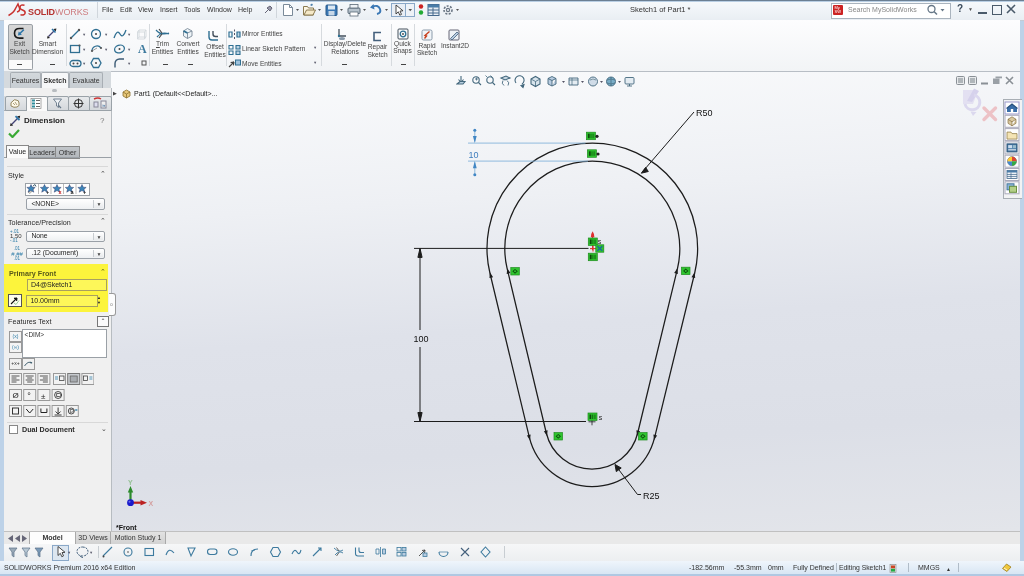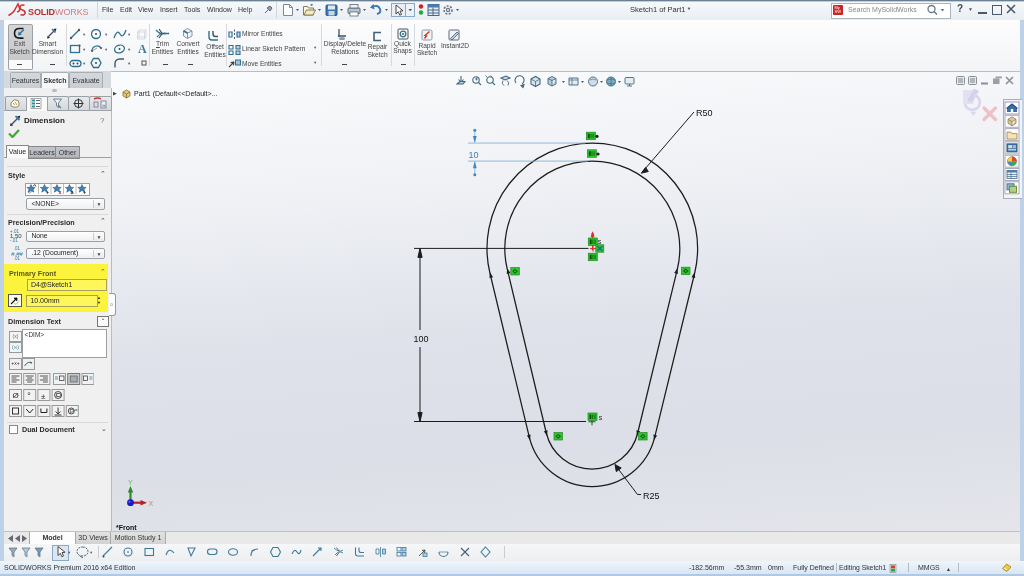--- a/index.html
+++ b/index.html
@@ -10,21 +10,21 @@
 .menu{top:5.5px;font-size:7px;color:#333;}
 #ribbon{left:4px;top:20px;width:1016px;height:51px;background:linear-gradient(#fdfdfe,#f2f4f6);border-bottom:1px solid #b8bec5;}
 .rsep{position:absolute;top:4px;width:1px;height:42px;background:#d6dade;}
 .rlabel{position:absolute;font-size:6.6px;color:#444;text-align:center;line-height:1.18;}
 .dd{position:absolute;width:7px;height:4px;font-size:4.5px;color:#556;}
 #tabstrip{left:4px;top:71px;width:107px;z-index:3;height:17px;background:#d5dade;}
 .cmdtab{position:absolute;top:1px;height:15px;font-size:7px;color:#333;background:linear-gradient(#d3d8dc,#c7cdd2);border:1px solid #a8aeb4;border-bottom:none;text-align:center;line-height:15px;border-radius:2px 2px 0 0;}
 .cmdtab.active{background:#f6f7f8;font-weight:bold;}
 #viewport{left:4px;top:71px;width:1016px;height:460px;background:linear-gradient(176deg,#fbfcfd 0%,#eef0f4 30%,#dfe2ea 55%,#dcdfe7 78%,#e3e5ea 100%);}
 #lpanel{left:4px;top:88px;width:107px;height:443px;background:#f0f0f0;border-right:1px solid #b7bcc1;}
-.sechead{position:absolute;font-size:7.2px;font-weight:bold;color:#2a2a2a;}
+.sechead{position:absolute;font-size:7.2px;font-weight:normal;color:#2a2a2a;}
 .chev{position:absolute;font-size:7px;color:#444;}
 .dropdown{position:absolute;background:linear-gradient(#ffffff,#eef0f2);border:1px solid #9aa0a7;border-radius:2px;font-size:7px;color:#222;line-height:9px;padding-left:4px;}
 .dropdown .arr{position:absolute;right:1px;top:1px;bottom:1px;width:9px;border-left:1px solid #c8ccd0;background:linear-gradient(#fefefe,#e8eaec);color:#444;font-size:5px;text-align:center;}
 .pdiv{position:absolute;left:3px;width:101px;height:1px;background:#d8d8d8;}
 #btabs{left:4px;top:531px;width:1016px;height:13px;background:#e9e9e9;border-top:1px solid #c0c0c0;border-bottom:1px solid #b5b5b5;}
 .btab{position:absolute;top:0px;height:12px;font-size:7px;color:#333;background:linear-gradient(#e2e2e2,#d2d2d2);border:1px solid #a9a9a9;border-top:none;text-align:center;line-height:12px;}
 #btoolbar{left:4px;top:544px;width:1016px;height:17px;background:linear-gradient(#f6f7f8,#eceef0);border-bottom:1px solid #c8cdd2;}
 #statusbar{left:0;top:561px;width:1024px;height:13px;background:linear-gradient(#eff5fb,#d8e6f4);font-size:7px;color:#333;}
 #bottomframe{left:0;top:574px;width:1024px;height:2px;background:#b0c8e2;}
 .frame{background:#bdd2e8;}
@@ -577,40 +577,40 @@
       <use href="#star" x="38.5"></use>
       <use href="#star" x="51"></use>
 <text x="20" y="9.5" font-size="5.5" font-weight="bold" fill="#222">+</text>
       <text x="32.5" y="9.5" font-size="5.5" font-weight="bold" fill="#c22">x</text>
       <text x="44.5" y="9.5" font-size="5.5" font-weight="bold" fill="#222">a</text>
       <text x="57" y="9.5" font-size="5.5" font-weight="bold" fill="#222">+</text>
 </svg>
 <div class="dropdown" style="left:22.4px;top:110px;width:73px;height:10px;"><span style="font-size:6.8px;">&lt;NONE&gt;</span><span class="arr">▼</span></div>
 <div class="pdiv" style="top:125.7px;"></div>
 
-<div class="sechead" style="left:4px;top:130px;">Precision/Precision</div>
+<div class="sechead" style="left:4px;top:130px;">Tolerance/Precision</div>
     <div class="chev" style="left:96px;top:129px;">⌃</div>
 <div class="abs" style="left:6px;top:141px;width:14px;height:13px;font-size:6px;color:#2e7da8;line-height:4px;"><span style="font-size:4.5px;">+.01</span><br><span style="color:#333;">1.50</span><br><span style="font-size:4.5px;">-.01</span></div>
 <div class="dropdown" style="left:22.4px;top:143px;width:73px;height:9px;line-height:8px;"><span style="font-size:6.8px;">None</span><span class="arr">▼</span></div>
 <div class="abs" style="left:6px;top:158px;width:14px;height:13px;font-size:5px;color:#2e7da8;line-height:4.5px;text-align:center;"><span style="font-size:4.5px;">.01</span><br><span style="font-size:6px;">#.##</span><br><span style="font-size:4.5px;">.01</span></div>
 <div class="dropdown" style="left:22.4px;top:160px;width:73px;height:9px;line-height:8px;"><span style="font-size:6.8px;">.12 (Document)</span><span class="arr">▼</span></div>
 
 <div class="abs" style="left:0px;top:176px;width:104px;height:48px;background:#fcf43c;"></div>
 <div class="abs" style="left:5px;top:181px;font-size:7.2px;font-weight:bold;color:#5a5a1a;">Primary Front</div>
     <div class="chev" style="left:96px;top:180px;color:#5a5a1a;">⌃</div>
 <div class="abs" style="left:23px;top:191px;width:75px;height:9.5px;background:#fdf759;border:1px solid #a8a060;font-size:7px;color:#222;line-height:9.5px;padding-left:3px;">D4@Sketch1</div>
 <div class="abs" style="left:4.4px;top:206px;width:12px;height:11px;background:#fdfdee;border:1px solid #555;"></div>
 <svg class="abs" style="left:6px;top:207.5px;" width="10" height="9" viewBox="0 0 10 9">
       <path d="M1 8 L7 2 M7 2 l-3 0.4 M7 2 l-0.4 3" stroke="#111" stroke-width="1.1" fill="none"></path>
       <path d="M4 7 l2 1.5 l3 -4" stroke="#9c9" stroke-width="1" fill="none"></path>
     </svg>
 <div class="abs" style="left:22.4px;top:206.8px;width:67px;height:10px;background:#fdf759;border:1px solid #a8a060;font-size:7px;color:#222;line-height:10px;padding-left:3px;">10.00mm</div>
 <div class="abs" style="left:91.6px;top:207px;width:7px;height:10px;font-size:4px;color:#222;text-align:center;line-height:5px;">▲<br>▼</div>
 
-<div class="sechead" style="left:4px;top:229px;">Dimension Text</div>
+<div class="sechead" style="left:4px;top:229px;">Features Text</div>
 <div class="abs" style="left:93px;top:228px;width:10px;height:9px;background:#fafafa;border:1px solid #777;font-size:6px;text-align:center;line-height:9px;color:#333;">⌃</div>
 <div class="abs" style="left:17.6px;top:241px;width:81px;height:26px;background:#fff;border:1px solid #9aa0a6;font-size:6.5px;color:#333;padding:1px 0 0 2px;">&lt;DIM&gt;</div>
 <div class="abs" style="left:5px;top:243px;width:11px;height:9px;background:#f4f4f4;border:1px solid #999;font-size:5px;color:#2e7da8;text-align:center;line-height:8px;">(x)</div>
 <div class="abs" style="left:5px;top:254px;width:11px;height:9px;background:#f4f4f4;border:1px solid #999;font-size:5px;color:#2e7da8;text-align:center;line-height:8px;">(∞)</div>
 <div class="abs" style="left:5px;top:270px;width:11px;height:10px;background:#f0f0f0;border:1px solid #999;font-size:5px;text-align:center;line-height:9px;color:#333;">+x+</div>
 <div class="abs" style="left:18px;top:270px;width:11px;height:10px;background:#f0f0f0;border:1px solid #999;"></div>
 <svg class="abs" style="left:19.5px;top:272px;" width="9" height="7" viewBox="0 0 9 7">
       <path d="M0.5 6 Q4 0.5 8 3" fill="none" stroke="#356" stroke-width="0.9"></path>
       <path d="M8.5 3 l-2 -1.5 l0 2 Z" fill="#356"></path>
     </svg>

